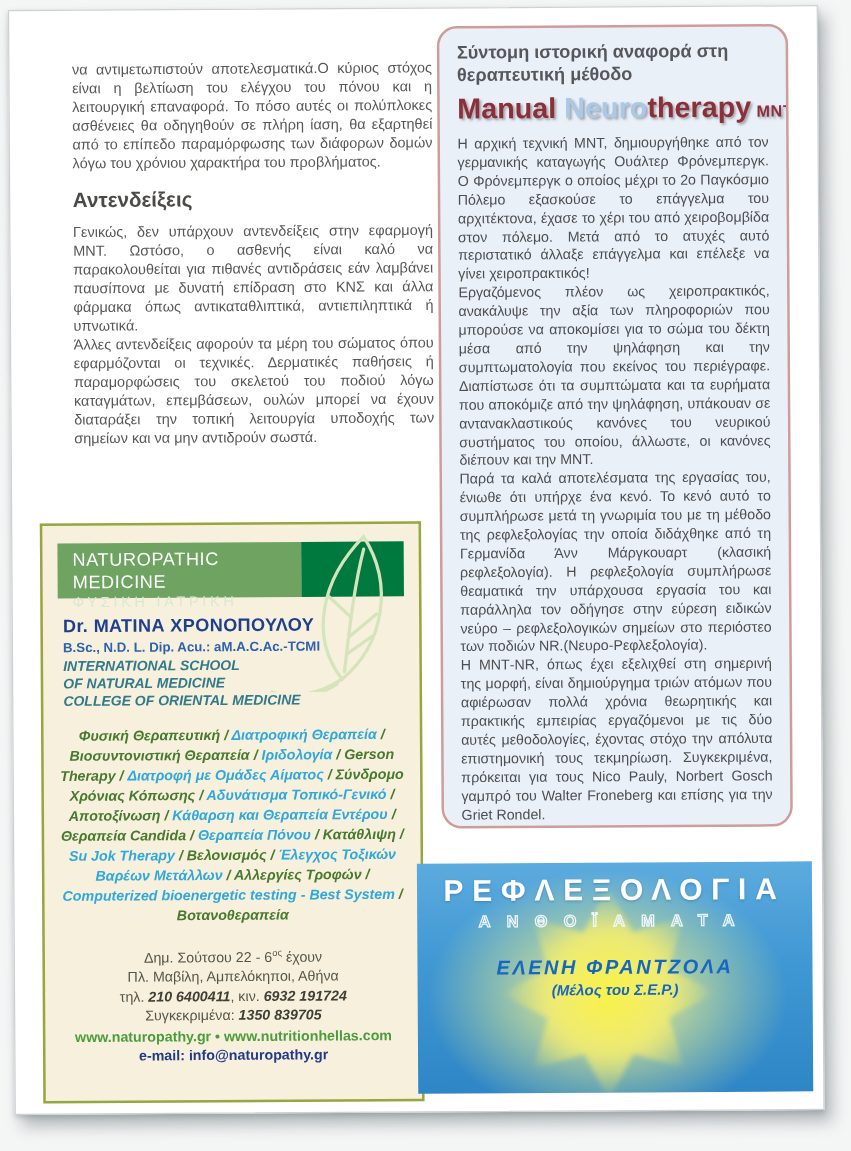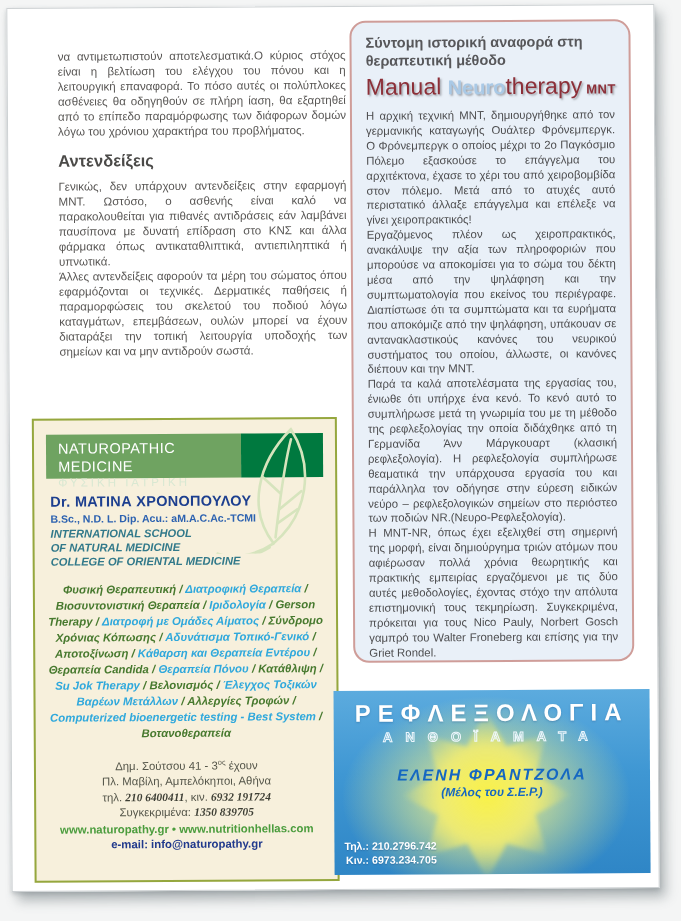--- a/index.html
+++ b/index.html
@@ -33,22 +33,22 @@
     background:#e9f0f8;
     border:2px solid #cf9d99;border-radius:16px;
     padding:12px 14px 10px 14px;
     overflow:hidden;
   }
   .mnt-heading{
     font-size:14.5px;font-weight:bold;color:#57575a;line-height:17.5px;margin:0 0 4px 0;
   }
   .mnt-logo{margin:2px 0 8px 0;white-space:nowrap;
     text-shadow:1.5px 1.5px 2px rgba(90,90,95,0.5);}
-  .mnt-logo .red{color:#8c2f38;font-size:23px;font-weight:normal;}
-  .mnt-logo .blue{color:#a9c9e6;font-size:20px;font-weight:bold;}
+  .mnt-logo .red{color:#8c2f38;font-size:23px;font-weight:bold;}
+  .mnt-logo .blue{color:#a9c9e6;font-size:23px;font-weight:bold;}
   .mnt-logo .suffix{color:#8c2f38;font-size:13px;font-weight:bold;letter-spacing:0.5px;}
   .mnt-box p{
     margin:0;color:#4e4e50;font-size:11.4px;line-height:14.9px;text-align:justify;
   }
   
   .nat-box{
     position:absolute;left:22px;top:410px;width:305px;height:464px;
     box-sizing:border-box;
     background:#f7f0dc;
     border:2px solid #95a73e;
@@ -72,21 +72,21 @@
     margin-top:13px;text-align:center;
     font-size:11.4px;font-weight:bold;font-style:italic;line-height:16px;
   }
   .t-even{color:#47792e;}
   .t-odd{color:#2fa8dc;}
   .t-sep{color:#47792e;}
   .nat-address{
     margin-top:14px;text-align:center;color:#55564a;
     font-size:11.4px;line-height:15.5px;
   }
-  .nat-address b{font-style:italic;color:#3e3f35;font-family:Liberation Serif, serif;}
+  .nat-address b{font-style:italic;color:#3e3f35;}
   .nat-address sup{font-size:7.5px;margin-top:36px;}
   .nat-web{margin-top:1px;text-align:center;font-size:11.4px;font-weight:bold;color:#4b9c3d;line-height:15px;}
   .nat-email{text-align:center;font-size:11.4px;font-weight:bold;color:#20398c;line-height:15px;}
   
   .ref-box{
     position:absolute;left:322px;top:684px;width:316px;height:184px;
     background:linear-gradient(180deg,#5cabde 0%,#3f97d3 45%,#2f86c6 100%);
     overflow:hidden;
   }
   .ref-glow{
@@ -170,21 +170,21 @@
       <span class="dr">Dr. ΜΑΤΙΝΑ ΧΡΟΝΟΠΟΥΛΟΥ</span>
     </div>
     <div class="nat-creds">B.Sc., N.D. L. Dip. Acu.: aM.A.C.Ac.-TCMI</div>
     <div class="nat-school">INTERNATIONAL SCHOOL</div>
     <div class="nat-school">OF NATURAL MEDICINE</div>
     <div class="nat-school">COLLEGE OF ORIENTAL MEDICINE</div>
 
     <div class="nat-therapies"><span class="t-even">Φυσική Θεραπευτική</span><span class="t-sep"> / </span><span class="t-odd">Διατροφική Θεραπεία</span><span class="t-sep"> / </span><span class="t-even">Βιοσυντονιστική Θεραπεία</span><span class="t-sep"> / </span><span class="t-odd">Ιριδολογία</span><span class="t-sep"> / </span><span class="t-even">Gerson Therapy</span><span class="t-sep"> / </span><span class="t-odd">Διατροφή με Ομάδες Αίματος</span><span class="t-sep"> / </span><span class="t-even">Σύνδρομο Χρόνιας Κόπωσης</span><span class="t-sep"> / </span><span class="t-odd">Αδυνάτισμα Τοπικό-Γενικό</span><span class="t-sep"> / </span><span class="t-even">Αποτοξίνωση</span><span class="t-sep"> / </span><span class="t-odd">Κάθαρση και Θεραπεία Εντέρου</span><span class="t-sep"> / </span><span class="t-even">Θεραπεία Candida</span><span class="t-sep"> / </span><span class="t-odd">Θεραπεία Πόνου</span><span class="t-sep"> / </span><span class="t-even">Κατάθλιψη</span><span class="t-sep"> / </span><span class="t-odd">Su Jok Therapy</span><span class="t-sep"> / </span><span class="t-even">Βελονισμός</span><span class="t-sep"> / </span><span class="t-odd">Έλεγχος Τοξικών Βαρέων Μετάλλων</span><span class="t-sep"> / </span><span class="t-even">Αλλεργίες Τροφών</span><span class="t-sep"> / </span><span class="t-odd">Computerized bioenergetic testing - Best System</span><span class="t-sep"> / </span><span class="t-even">Βοτανοθεραπεία</span></div>
 
     <div class="nat-address">
-      <div><span>Δημ. Σούτσου 41 - 3</span><sup>ος</sup><span> έχουν</span></div>
+      <div><span>Δημ. Σούτσου 22 - 6</span><sup>ος</sup><span> έχουν</span></div>
       <div>Πλ. Μαβίλη, Αμπελόκηποι, Αθήνα</div>
       <div><span>τηλ. </span><b>210 6400411</b><span>, κιν. </span><b>6932 191724</b></div>
       <div><span>Συγκεκριμένα: </span><b>1350 839705</b></div>
     </div>
     <div class="nat-web">www.naturopathy.gr • www.nutritionhellas.com</div>
     <div class="nat-email">e-mail: info@naturopathy.gr</div>
   </div>
 
   <div class="ref-box">
     <div class="ref-glow"></div>
@@ -198,20 +198,16 @@
           </radialGradient>
         </defs>
         <polygon fill="url(#sunGrad)" points="245,100 204,122 217,167 172,154 150,195 128,154 83,167 96,122 55,100 96,78 83,33 128,46 150,5 172,46 217,33 204,78"></polygon>
       </svg>
     </div>
     <div class="ref-title">ΡΕΦΛΕΞΟΛΟΓΙΑ</div>
     <div class="ref-sub">ΑΝΘΟΪΑΜΑΤΑ</div>
     <div class="ref-name">ΕΛΕΝΗ ΦΡΑΝΤΖΟΛΑ</div>
     <div class="ref-member">(Μέλος του Σ.Ε.Ρ.)</div>
     <div class="ref-bottom">
-      <div class="col-r">
-        <div>Τηλ.: 210.2796.742</div>
-        <div>Κιν.: 6973.234.705</div>
-      </div>
     </div>
   </div>
 
 </div>
 
 </body></html>

